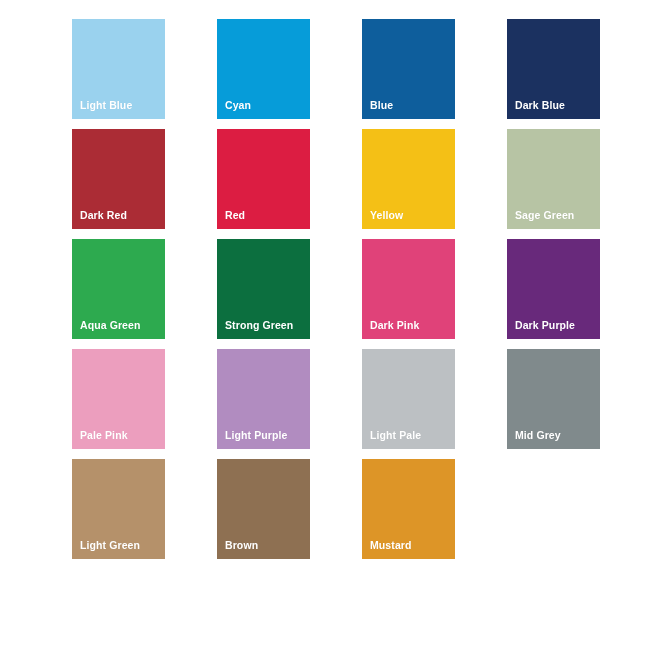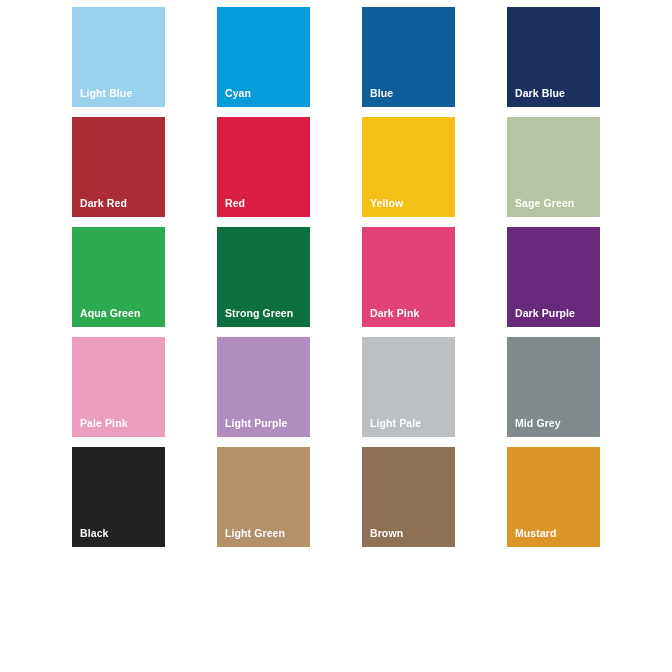--- a/index.html
+++ b/index.html
@@ -34,20 +34,21 @@
     column-gap: 52px;
     row-gap: 10px;
   }
 
   .swatch {
     position: relative;
     width: 93px;
     height: 100px;
     box-sizing: border-box;
     overflow: hidden;
+    margin-top: 12px;
   }
 
   .swatch-fill {
     position: absolute;
     left: 0;
     top: 0;
     right: 0;
     bottom: 0;
   }
 
@@ -129,24 +130,20 @@
       </div>
       <div class="swatch">
         <div class="swatch-fill" style="background-color: rgb(188, 192, 195);"></div>
         <div class="swatch-label">Light Pale</div>
       </div>
       <div class="swatch">
         <div class="swatch-fill" style="background-color: rgb(128, 138, 140);"></div>
         <div class="swatch-label">Mid Grey</div>
       </div>
       <div class="swatch">
-        <div class="swatch-fill" style="background-color: rgb(34, 34, 34);"></div>
-        <div class="swatch-label">Black</div>
-      </div>
-      <div class="swatch">
         <div class="swatch-fill" style="background-color: rgb(181, 145, 106);"></div>
         <div class="swatch-label">Light Green</div>
       </div>
       <div class="swatch">
         <div class="swatch-fill" style="background-color: rgb(142, 112, 82);"></div>
         <div class="swatch-label">Brown</div>
       </div>
       <div class="swatch">
         <div class="swatch-fill" style="background-color: rgb(221, 149, 39);"></div>
         <div class="swatch-label">Mustard</div>

